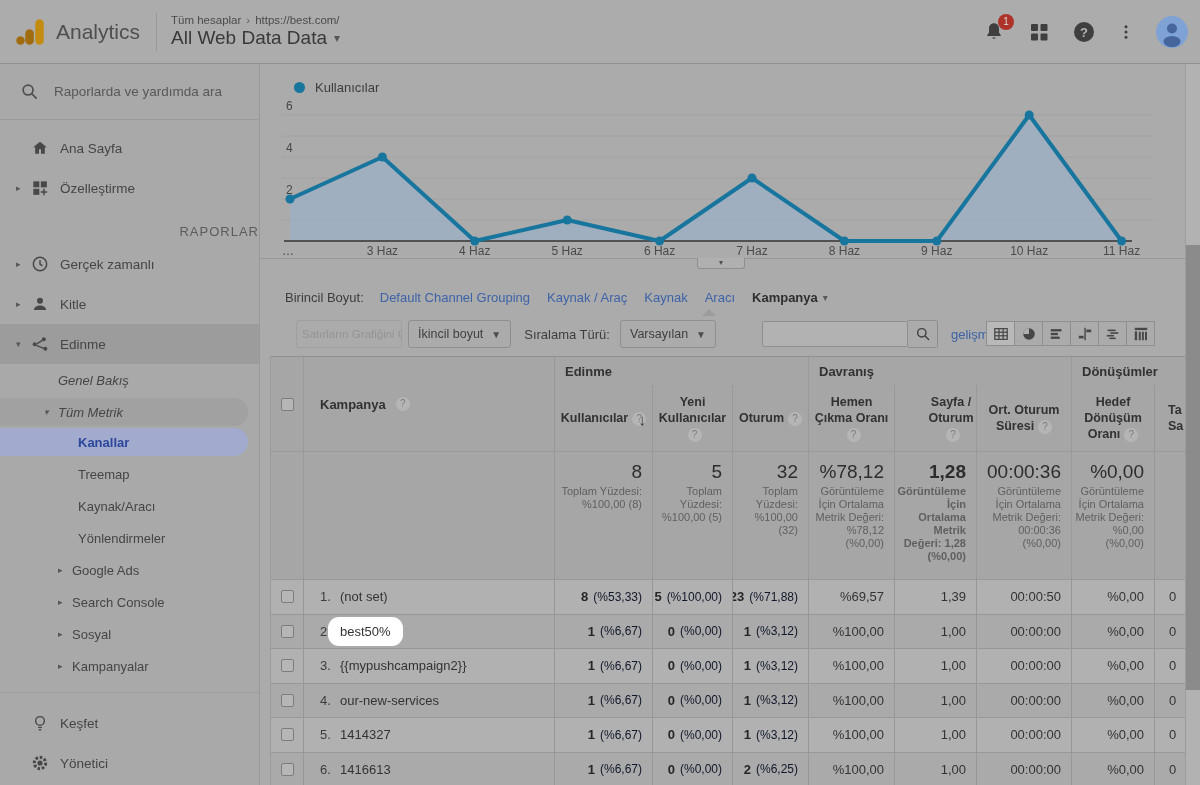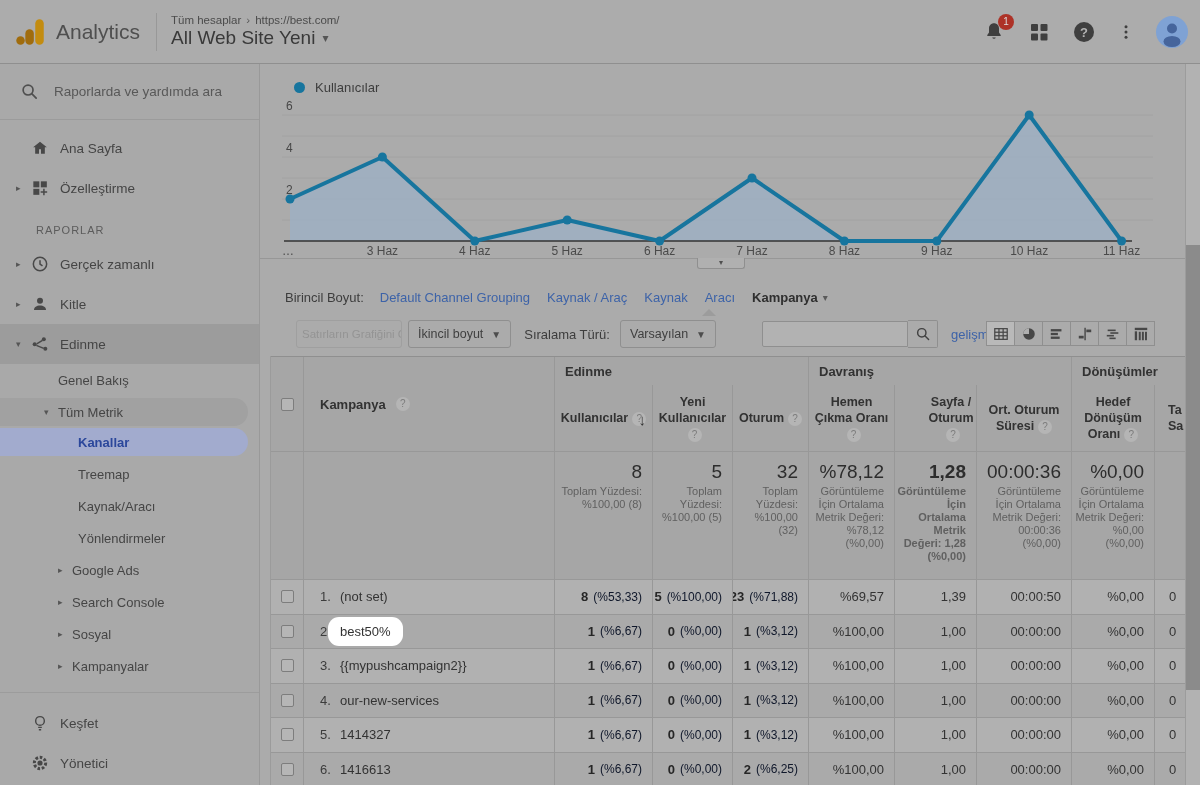--- a/index.html
+++ b/index.html
@@ -32,23 +32,23 @@
     border-bottom:1px solid #9b9b9b;cursor:pointer;}
   .sb-search .ico{width:19px;height:19px;color:#4f4f4f;}
   .sb-search .ico svg{width:100%;height:100%;}
   .sb-search-text{font-size:13.5px;color:#585858;}
   nav{display:block;padding-top:8px;}
   .sb-item{height:40px;display:flex;align-items:center;padding-left:16px;font-size:13.5px;color:#454545;cursor:pointer;}
   .sb-item .arr{width:14px;font-size:9px;color:#555;flex:none;}
   .sb-item .ico{width:20px;height:20px;color:#484848;margin-right:10px;flex:none;}
   .sb-item .ico svg{width:100%;height:100%;}
   .sb-item.hl{background:#9c9c9c;}
-  .sb-section{font-size:11px;letter-spacing:1px;color:#5c5c5c;padding:16px 0 8px 36px;height:36px;}
+  .sb-section{font-size:13px;letter-spacing:1px;color:#5c5c5c;padding:16px 0 8px 36px;height:36px;text-align:right;}
   .sb-divider{border-top:1px solid #9c9c9c;margin:10px 0;}
-  .ind1{height:32px;padding-left:44px;font-size:13px;}
+  .ind1{height:32px;padding-left:44px;font-size:13px;font-style:italic;}
   .ind1_5{height:32px;padding-left:58px;font-size:13px;}
   .ind2{height:32px;padding-left:64px;font-size:13px;}
   .pill-open{background:#a1a1a1;width:248px;height:28px;margin:2px 0;border-radius:0 15px 15px 0;}
   .pill-selected{background:#a2abce;width:248px;height:28px;margin:2px 0;border-radius:0 15px 15px 0;}
   .pill-selected .lbl{color:#2b479b;font-weight:bold;}
 
   
   .main{position:absolute;left:260px;top:64px;width:925px;bottom:0;overflow:hidden;}
   .legend{position:absolute;left:34px;top:16px;display:flex;align-items:center;gap:10px;font-size:13px;color:#3d3d3d;}
   .legend .dot{width:11px;height:11px;border-radius:50%;background:#17759e;}
@@ -139,21 +139,21 @@
       <span class="brand-name">Analytics</span>
     </div>
     <div class="brand-divider"></div>
     <div class="account">
       <div class="crumbs">
         <span>Tüm hesaplar</span>
         <span class="crumb-sep">›</span>
         <span>https://best.com/</span>
       </div>
       <div class="prop-row">
-        <span class="prop">All Web Site Yeni</span>
+        <span class="prop">All Web Data Data</span>
         <span class="prop-caret">▾</span>
       </div>
     </div>
     <div class="top-actions">
       <span class="tico">
         <svg viewBox="0 0 24 24" fill="currentColor">
             <path d="M12 3.2c-2.8 0-5 2.2-5 5v4.3L5.3 15v1h13.4v-1L17 12.5V8.2c0-2.8-2.2-5-5-5z"></path>
             <path d="M10.2 17.4a1.9 1.9 0 0 0 3.6 0z"></path>
           </svg>
         <span class="badge">1</span>

